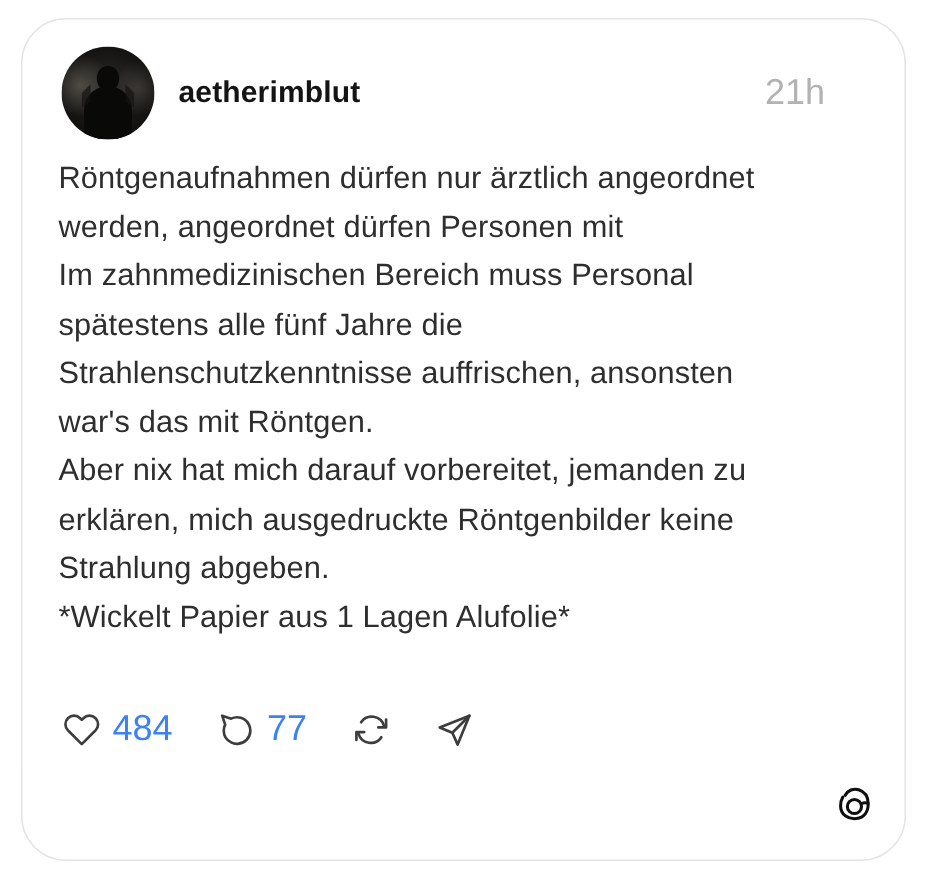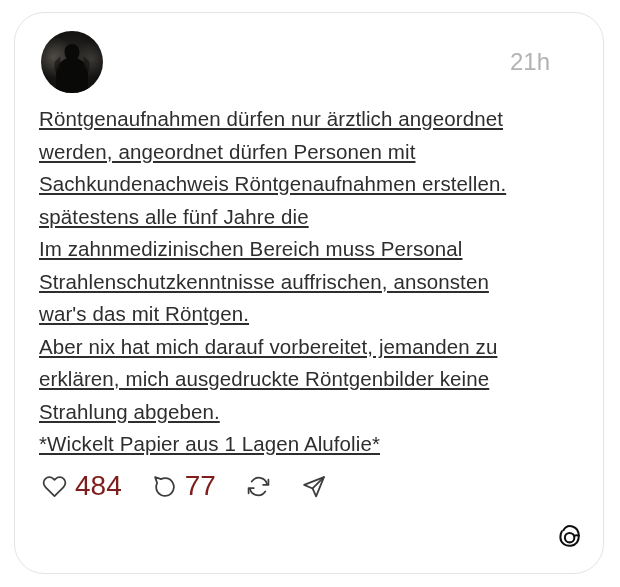--- a/index.html
+++ b/index.html
@@ -39,36 +39,35 @@
     font-size: 20px; font-weight: 700; color: #141414;
     letter-spacing: 0.1px; cursor: pointer;
   }
   .timestamp { margin-left: auto; font-size: 24px; color: #b2b2b2; }
 
   
   .post-body {
     position: absolute; left: 24px; top: 90px; width: 548px;
     font-size: 20.5px; line-height: 32.5px; color: #2e2e2e;
     letter-spacing: 0.1px;
-    text-decoration: underline;
   }
   .tline { white-space: nowrap; }
 
   
   .actions {
     position: absolute; left: 27px; top: 456px; height: 34px;
     display: flex; align-items: center; gap: 30px;
   }
   .action {
     display: flex; align-items: center; gap: 8px;
     background: none; border: none; padding: 0; margin: 0;
     font-family: inherit; font-size: 20px; color: #333333; cursor: pointer;
   }
   .action svg { display: block; }
-  .count { font-size: 28px; color: #7f1d1d; }
+  .count { font-size: 24px; color: #3b82f6; }
 
   
   .threads-logo {
     position: absolute; right: 19px; bottom: 23px;
     width: 29px; height: 29px; cursor: pointer;
   }
   .threads-logo svg { display: block; width: 100%; height: 100%; }
 </style>
 </head>
 <body>
@@ -76,29 +75,29 @@
 <div class="stage">
   <article class="card">
 
     <header class="header">
       <div class="avatar">
         <svg viewBox="0 0 64 64" aria-hidden="true">
           <path fill="#090908" d="M32 13.5c-4.6 0-7.7 3.5-7.7 8.2 0 2.7.9 5 2.2 6.6C19.8 30.6 15.6 36.4 15.6 43.5V64h32.8V43.5c0-7.1-4.2-12.9-10.9-15.2 1.3-1.6 2.2-3.9 2.2-6.6 0-4.7-3.1-8.2-7.7-8.2z"></path>
           <path fill="#151412" d="M20 26l-6 6v10l6-4zM44 26l6 6v10l-6-4z" opacity="0.7"></path>
         </svg>
       </div>
+      <span class="username">aetherimblut</span>
       <span class="timestamp">21h</span>
     </header>
 
     <div class="post-body">
         <div class="tline">Röntgenaufnahmen dürfen nur ärztlich angeordnet</div>
         <div class="tline">werden, angeordnet dürfen Personen mit</div>
-        <div class="tline">Sachkundenachweis Röntgenaufnahmen erstellen.</div>
+        <div class="tline">Im zahnmedizinischen Bereich muss Personal</div>
         <div class="tline">spätestens alle fünf Jahre die</div>
-        <div class="tline">Im zahnmedizinischen Bereich muss Personal</div>
         <div class="tline">Strahlenschutzkenntnisse auffrischen, ansonsten</div>
         <div class="tline">war's das mit Röntgen.</div>
         <div class="tline">Aber nix hat mich darauf vorbereitet, jemanden zu</div>
         <div class="tline">erklären, mich ausgedruckte Röntgenbilder keine</div>
         <div class="tline">Strahlung abgeben.</div>
         <div class="tline">*Wickelt Papier aus 1 Lagen Alufolie*</div>
       </div>
 
     <div class="actions">
 

